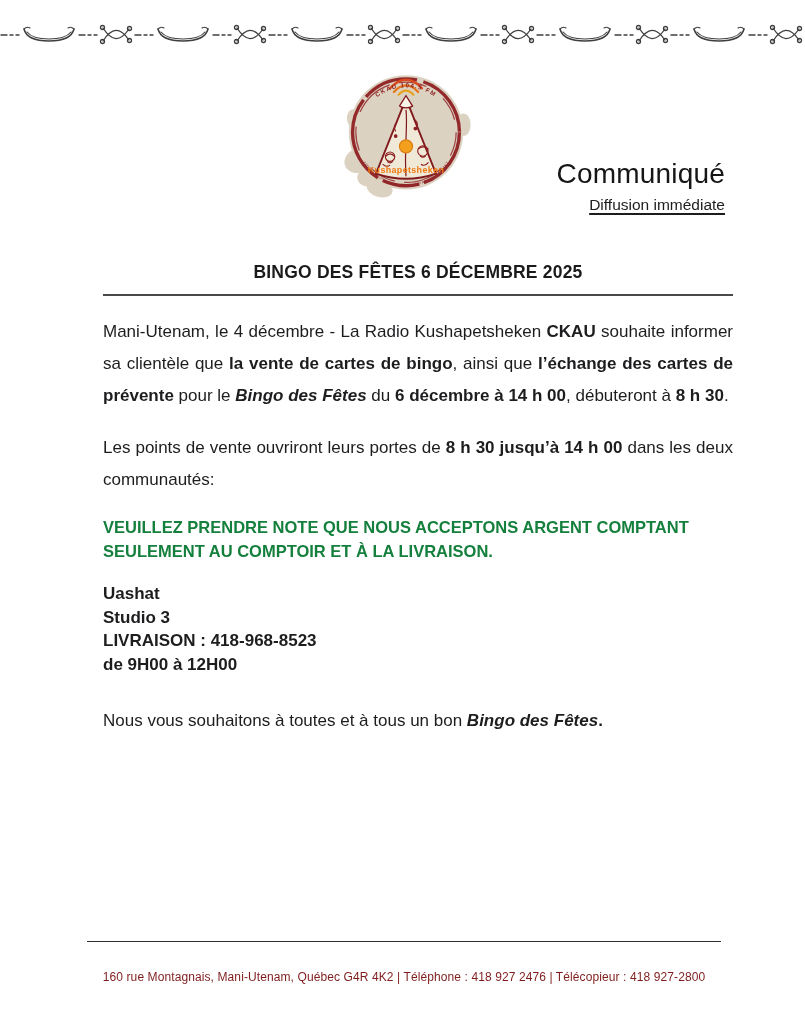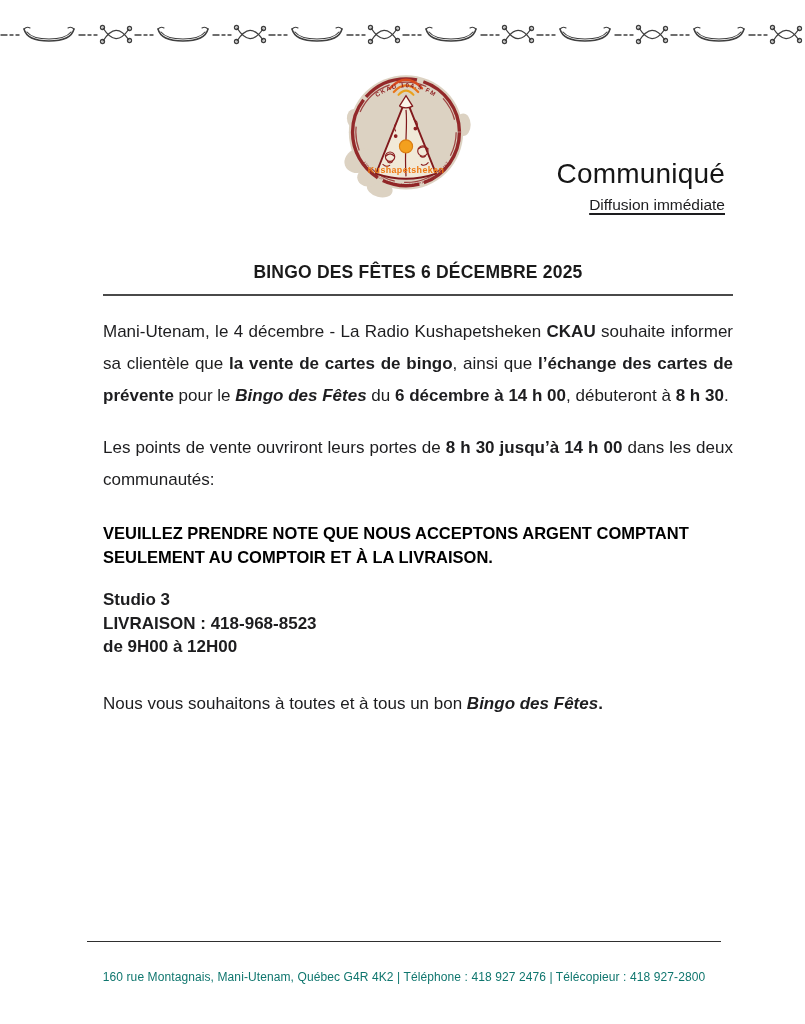--- a/index.html
+++ b/index.html
@@ -25,28 +25,28 @@
               text-decoration:underline; text-underline-offset:3px; text-decoration-thickness:1.5px;text-align:right; }
 
   
   .content { position:absolute; top:262px; left:103px; width:630px; }
   .doc-title { text-align:center; font-size:17.5px; font-weight:700; letter-spacing:.2px; color:#1a1a1a; }
   .title-rule { border:none; border-top:2px solid #4a4a4a; margin:11px 0 0 0; }
 
   .para { font-size:17px; line-height:32px; text-align:justify; margin-top:20px; }
   .para.np { text-align:left; }
   .loc-block { font-size:17px; font-weight:700; line-height:23.5px; margin-top:19px; }
-  .notice { font-size:16.5px; font-weight:700; line-height:24px; color:#000000; margin-top:25px; text-align:left; }
+  .notice { font-size:16.5px; font-weight:700; line-height:24px; color:#15803d; margin-top:19px; text-align:left; }
   .closing { margin-top:29px; text-align:left; }
   .signature { font-size:16.5px; font-weight:700; margin-top:44px; }
 
   
   .footer { position:absolute; top:941px; left:87px; width:634px; text-align:center; }
   .footer-rule { border:none; border-top:1.5px solid #2f2f2f; margin:0 0 5px 0; }
-  .footer-text { font-size:12px; color:#0f766e; letter-spacing:.1px; white-space:nowrap;margin-top:28px; }
+  .footer-text { font-size:12px; color:#7f1d1d; letter-spacing:.1px; white-space:nowrap;margin-top:28px; }
 </style>
 </head>
 <body>
 
 <div class="page">
 
   <div class="ornament">
     <svg width="805" height="30" viewBox="0 0 805 30">
       <defs>
         <g id="motif" stroke="#3f3f3f" fill="none" stroke-linecap="round">
@@ -152,20 +152,21 @@
     <hr class="title-rule">
 
     <p class="para"><span>Mani-Utenam, le 4 décembre - La Radio Kushapetsheken </span><span style="font-weight: 700;">CKAU</span><span> souhaite informer sa clientèle que </span><span style="font-weight: 700;">la vente de cartes de bingo</span><span>, ainsi que </span><span style="font-weight: 700;">l’échange des cartes de prévente</span><span> pour le </span><span style="font-weight: 700; font-style: italic;">Bingo des Fêtes</span><span> du </span><span style="font-weight: 700;">6 décembre à 14 h 00</span><span>, débuteront à </span><span style="font-weight: 700;">8 h 30</span><span>.</span></p>
 
     <p class="para"><span>Les points de vente ouvriront leurs portes de </span><span style="font-weight: 700;">8 h 30 jusqu’à 14 h 00</span><span> dans les deux communautés:</span></p>
 
 
     <p class="notice">VEUILLEZ PRENDRE NOTE QUE NOUS ACCEPTONS ARGENT COMPTANT SEULEMENT AU COMPTOIR ET À LA LIVRAISON.</p>
 
     <div class="loc-block">
+        <div>Uashat</div>
         <div>Studio 3</div>
         <div>LIVRAISON : 418-968-8523</div>
         <div>de 9H00 à 12H00</div>
       </div>
 
     <p class="para np closing"><span>Nous vous souhaitons à toutes et à tous un bon </span><span style="font-weight: 700; font-style: italic;">Bingo des Fêtes</span><span style="font-weight: 700;">.</span></p>
 
   </div>
 
   <div class="footer">

